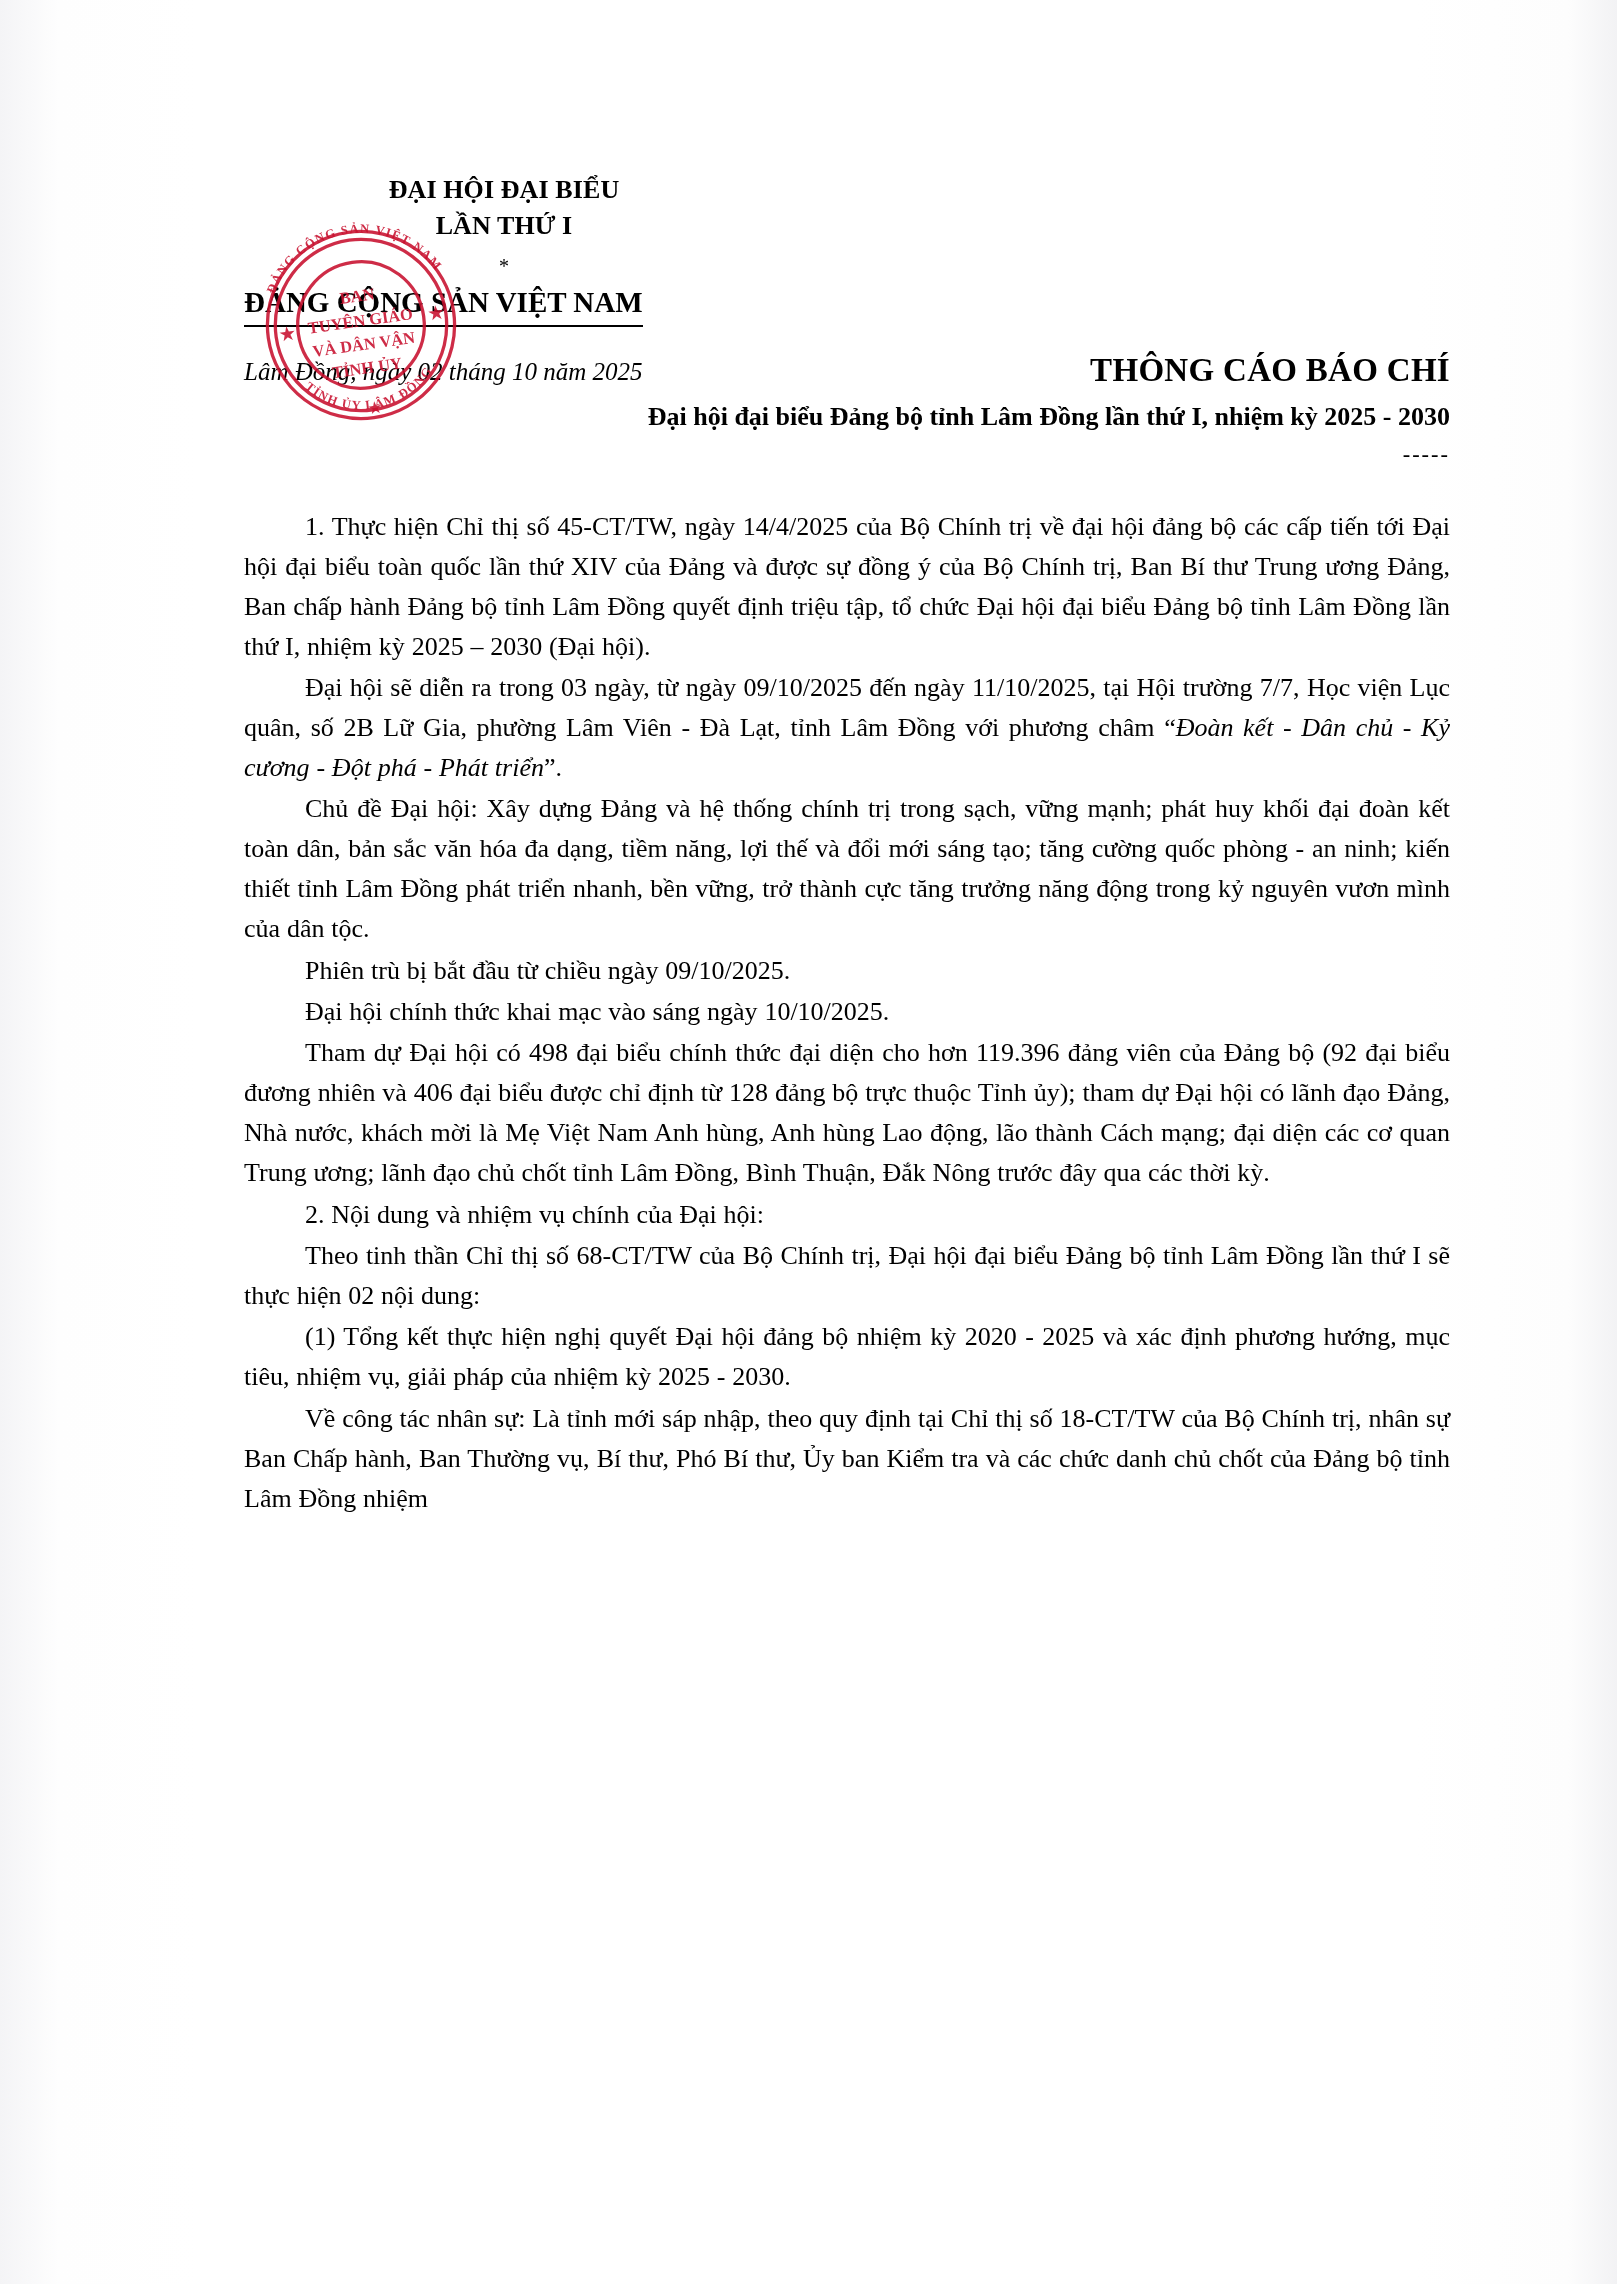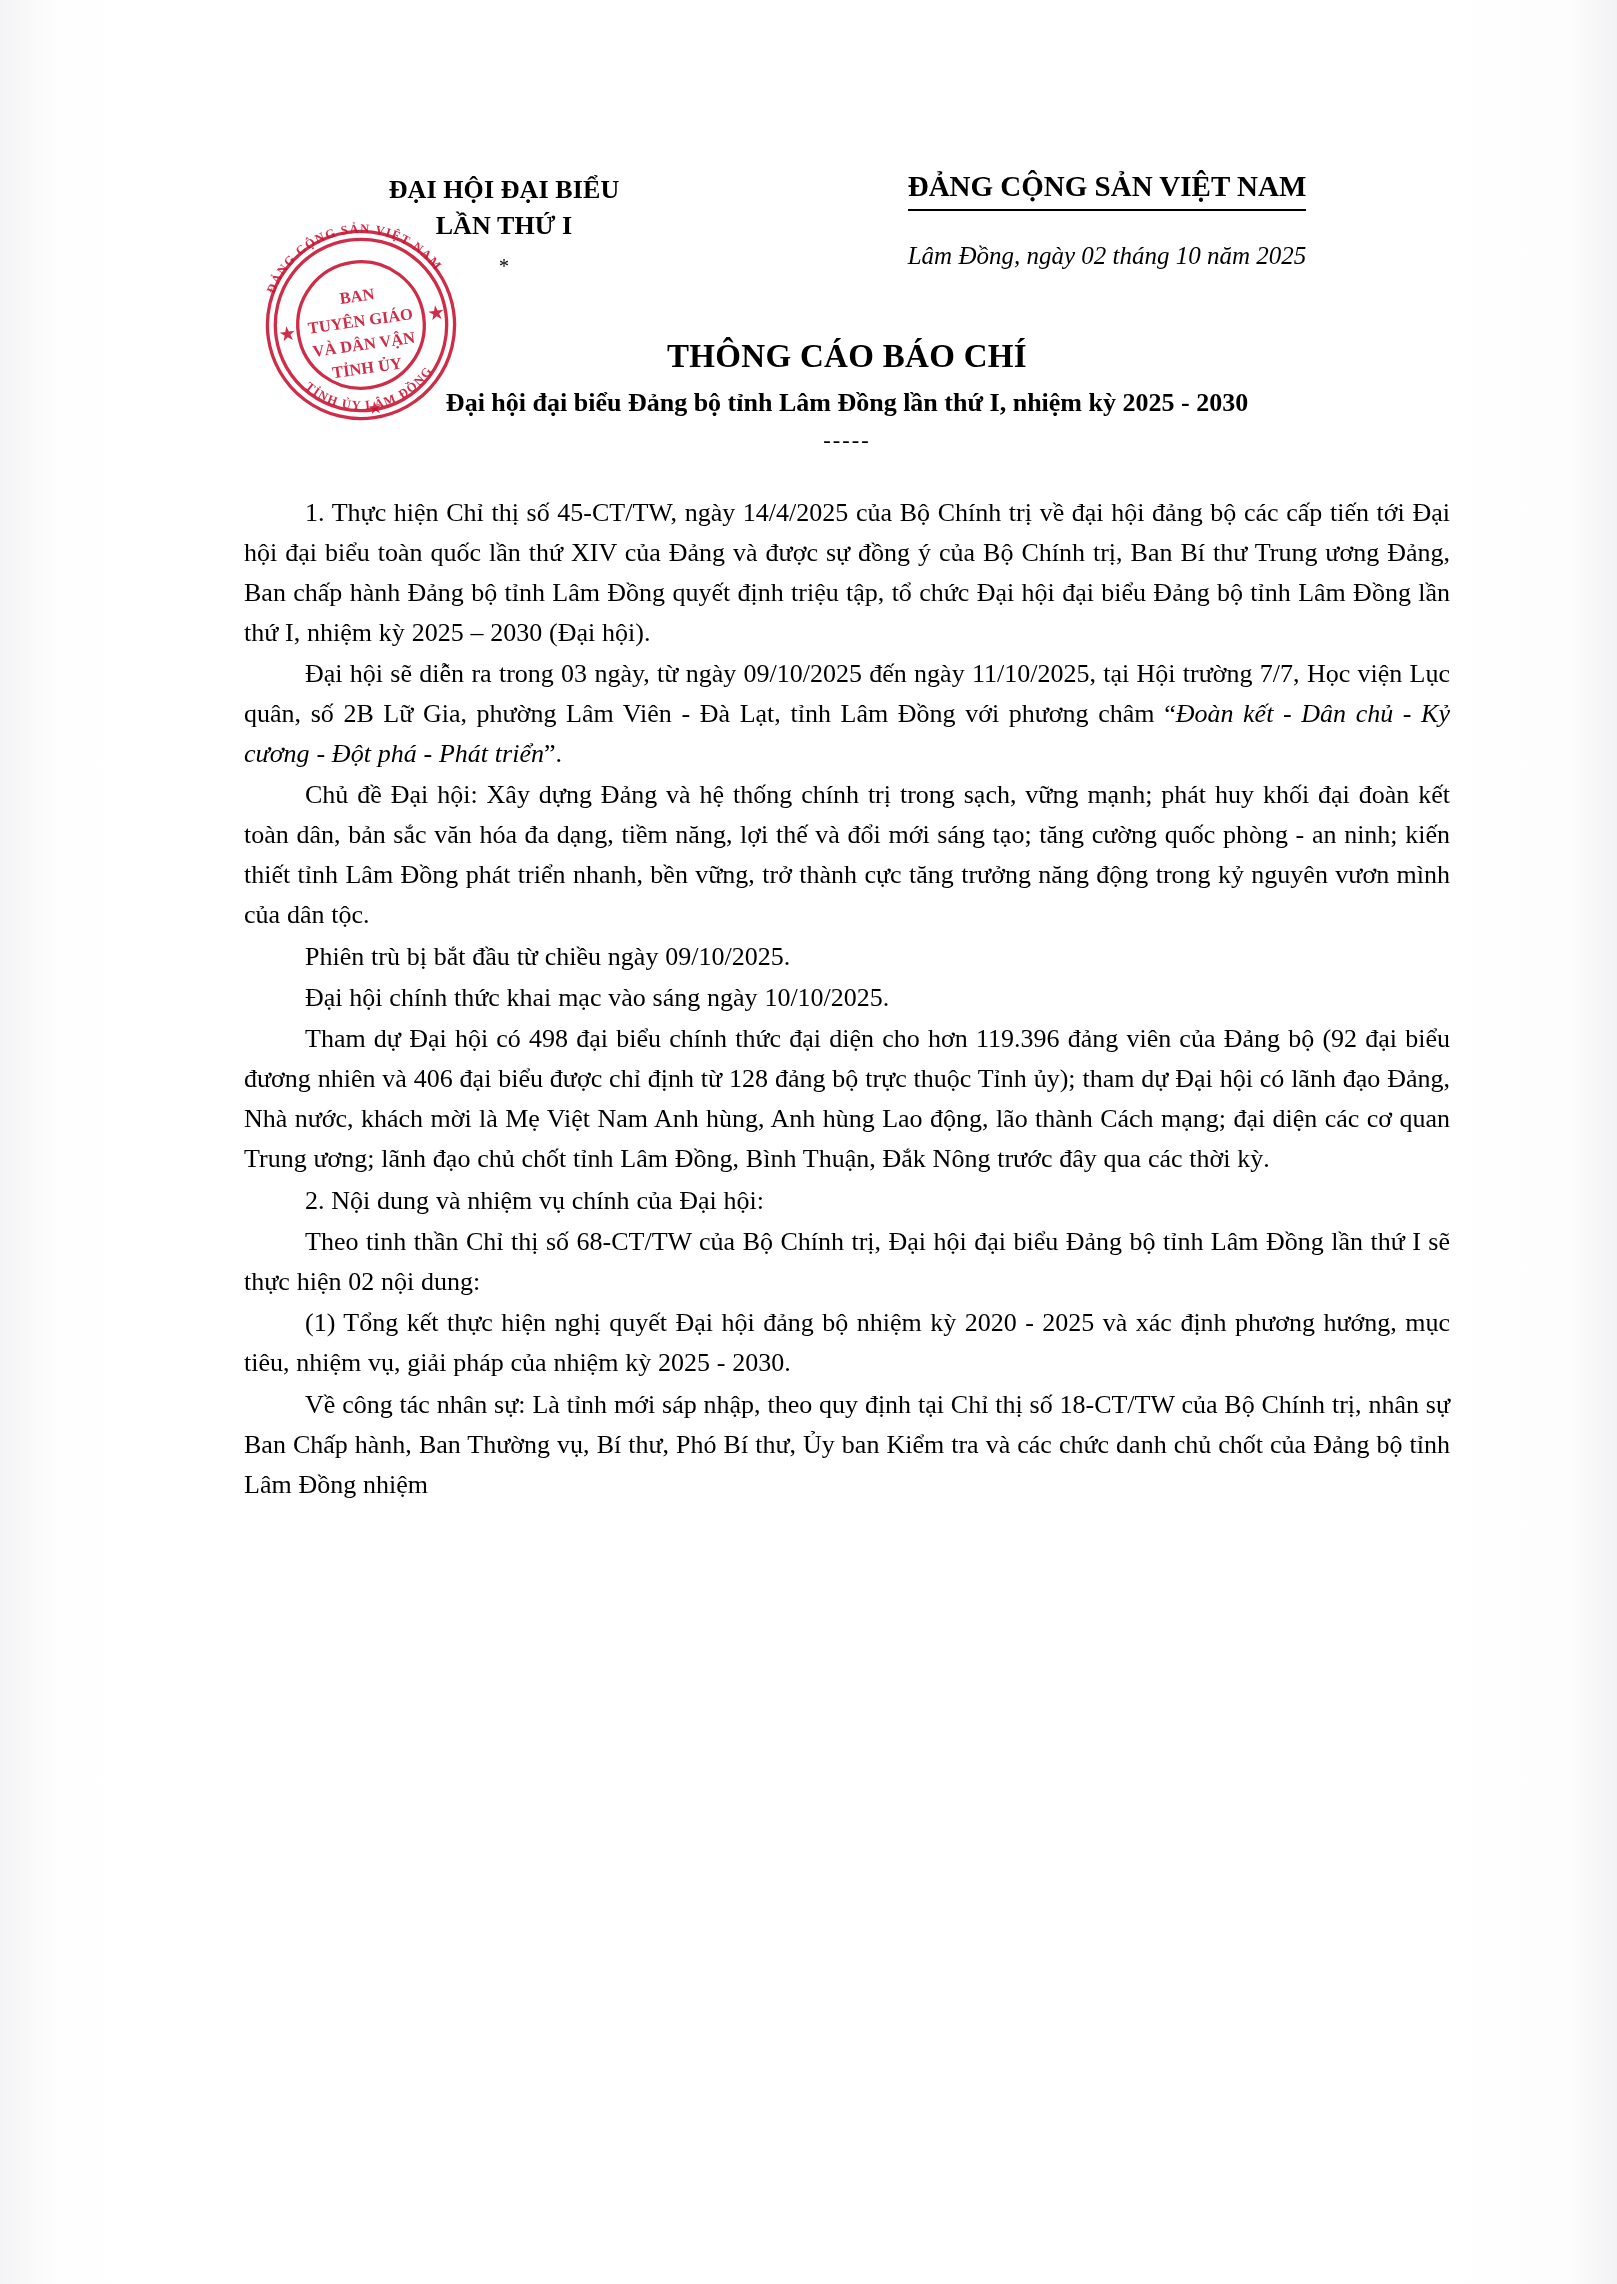--- a/index.html
+++ b/index.html
@@ -37,21 +37,21 @@
     position: absolute;
     left: 244px;
     top: 168px;
     width: 1206px;
   }
 
   
   .header {
     position: relative;
     display: flex;
-    flex-direction: row;
+    flex-direction: column;
     align-items: flex-start;
     height: 152px;
   }
   .header-left {
     width: 520px;
     text-align: center;
     padding-top: 4px;
   }
   .header-left .l1,
   .header-left .l2,
@@ -85,22 +85,22 @@
   .header-right .place-date {
     font-style: italic;
     font-size: 25px;
     line-height: 33px;
     margin-top: 28px;
     white-space: nowrap;
   }
 
   
   .title-block {
-    text-align: center;
-    margin-top: 15px;
+    text-align: right;
+    margin-top: 29px;
   }
   .title-main {
     font-weight: bold;
     font-size: 33px;
     line-height: 42px;
     letter-spacing: 0.3px;
   }
   .title-sub {
     font-weight: bold;
     font-size: 26px;

